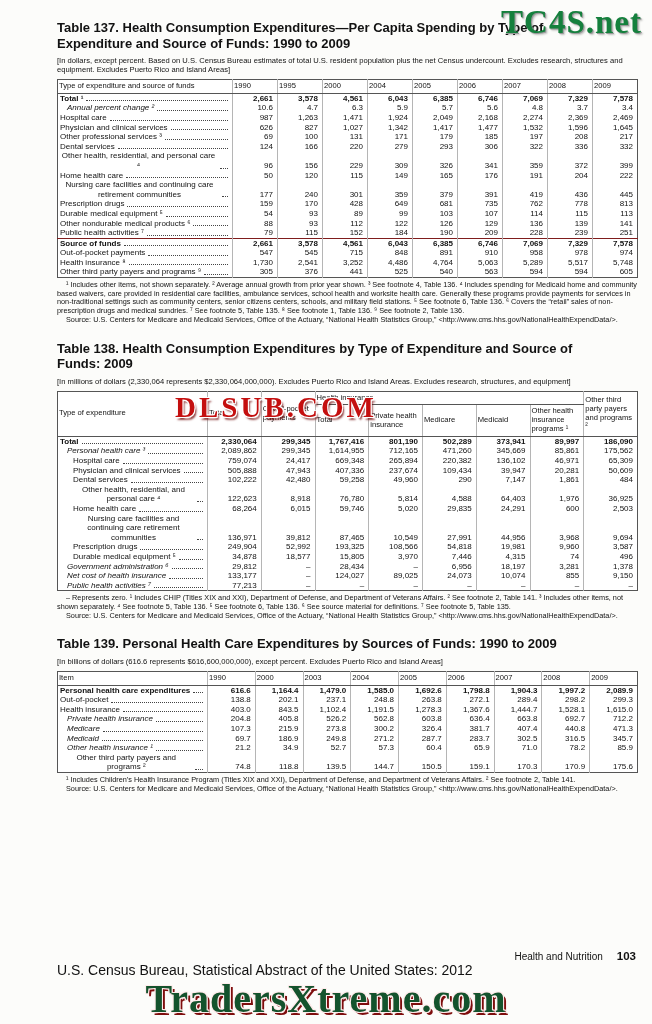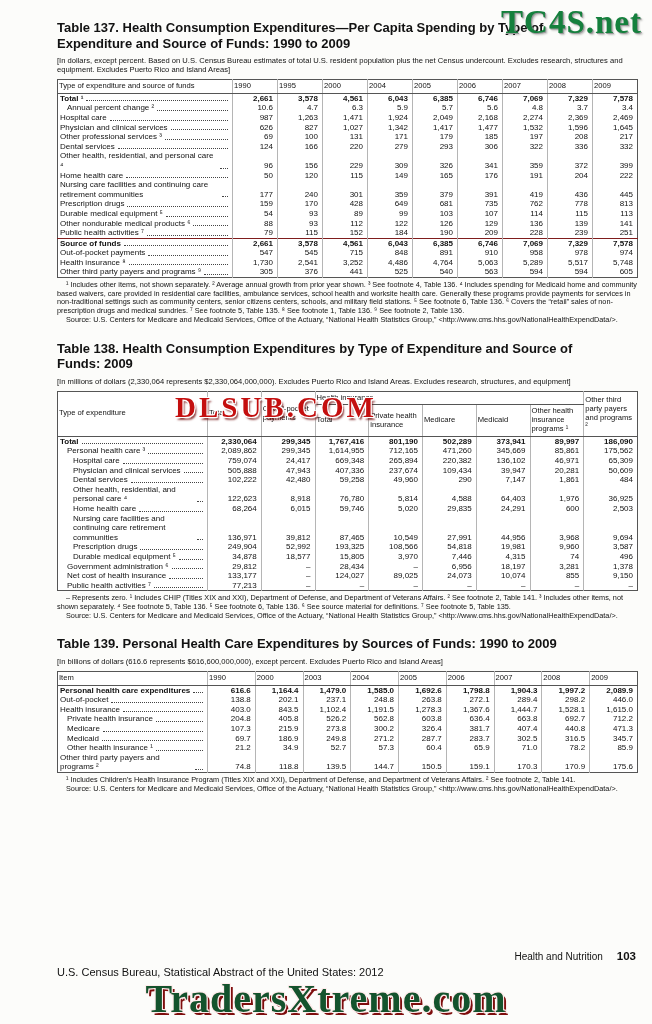--- a/index.html
+++ b/index.html
@@ -18,23 +18,23 @@
     vertical-align:middle;border-left:1px solid #b5b5b5;border-bottom:1px solid #555;
     padding:2px 1px;
   }
   .stat thead th.stub-h{border-left:none;}
   .stat thead th.grp{border-bottom:1px solid #555;}
   .stat td{font-size:8px;line-height:9.6px;padding:0 3px 0 2px;vertical-align:bottom;}
   .stat td.num{text-align:right;border-left:1px solid #b5b5b5;white-space:nowrap;padding-right:4px;}
   .stat tr.bold td{font-weight:bold;}
   .stat tr.rule-top td{border-top:1px solid #7f1d1d;margin-top:31px;}
   .stubflex{display:flex;align-items:flex-end;}
-  .stubflex .lbl{flex:0 1 auto;}
+  .stubflex .lbl{flex:0 1 auto;text-align:center;}
   .stubflex .dots{flex:1 1 8px;border-bottom:1px dotted #444;margin:0 1px 2px 3px;min-width:6px;}
-  td.ind1 .stubflex{padding-left:7px;}
+  td.ind1 .stubflex{padding-left:7px;font-style:italic;}
   td.ind2 .stubflex{padding-left:13px;}
   .fnotes{margin-top:3px;}
   .fnotes p{margin:0;font-size:7.3px;line-height:8.7px;text-indent:9px;}
   .wm{position:absolute;font-weight:bold;pointer-events:none;white-space:nowrap;z-index:5;}
   .wm-top{
     top:4px;right:10px;font-family:"Liberation Serif",serif;font-size:33px;
     color:#15803d;letter-spacing:1px;text-shadow:1px 1px 0 #999,2px 2px 2px rgba(0,0,0,.25);
   }
   .wm-mid{
     top:50px;left:118px;font-family:"Liberation Serif",serif;font-size:29px;letter-spacing:3px;
@@ -42,21 +42,21 @@
     text-shadow:-1px -1px 0 #fff,1px -1px 0 #fff,-1px 1px 0 #fff,1px 1px 0 #fff,2px 3px 2px rgba(110,0,0,.75);
   }
   .wm-bottom{
     bottom:2px;left:50%;transform:translateX(-50%);
     font-family:"Liberation Serif",serif;font-size:40px;letter-spacing:1px;
     color:#14532d;
     text-shadow:-1px -1px 0 #ffecec,1px -1px 0 #ffecec,-1px 1px 0 #ffecec,1px 1px 0 #ffecec,3px 3px 0 #7e0d0d;
   }
   .page-footer-right{position:absolute;right:16px;bottom:62px;font-size:10px;}
   .page-footer-right .pagenum{font-size:11.5px;font-weight:bold;margin-left:14px;}
-  .page-footer-left{position:absolute;left:57px;bottom:46px;font-size:11px;}
+  .page-footer-left{position:absolute;left:57px;bottom:46px;font-size:14px;}
 </style>
 </head>
 <body>
 
 <div class="wm wm-top">TC4S.net</div>
 
 <div class="content">
 
   <div class="section">
     <div class="tbl-title">Table 137. Health Consumption Expenditures—Per Capita Spending by Type of Expenditure and Source of Funds: 1990 to 2009</div>
@@ -665,21 +665,21 @@
               </div>
             </td>
             <td class="num">138.8</td>
             <td class="num">202.1</td>
             <td class="num">237.1</td>
             <td class="num">248.8</td>
             <td class="num">263.8</td>
             <td class="num">272.1</td>
             <td class="num">289.4</td>
             <td class="num">298.2</td>
-            <td class="num">446.0</td>
+            <td class="num">299.3</td>
           </tr>
           <tr>
             <td class="stub ind0">
               <div class="stubflex">
                 <span class="lbl">Health insurance</span>
                 <span class="dots"></span>
               </div>
             </td>
             <td class="num">403.0</td>
             <td class="num">843.5</td>

